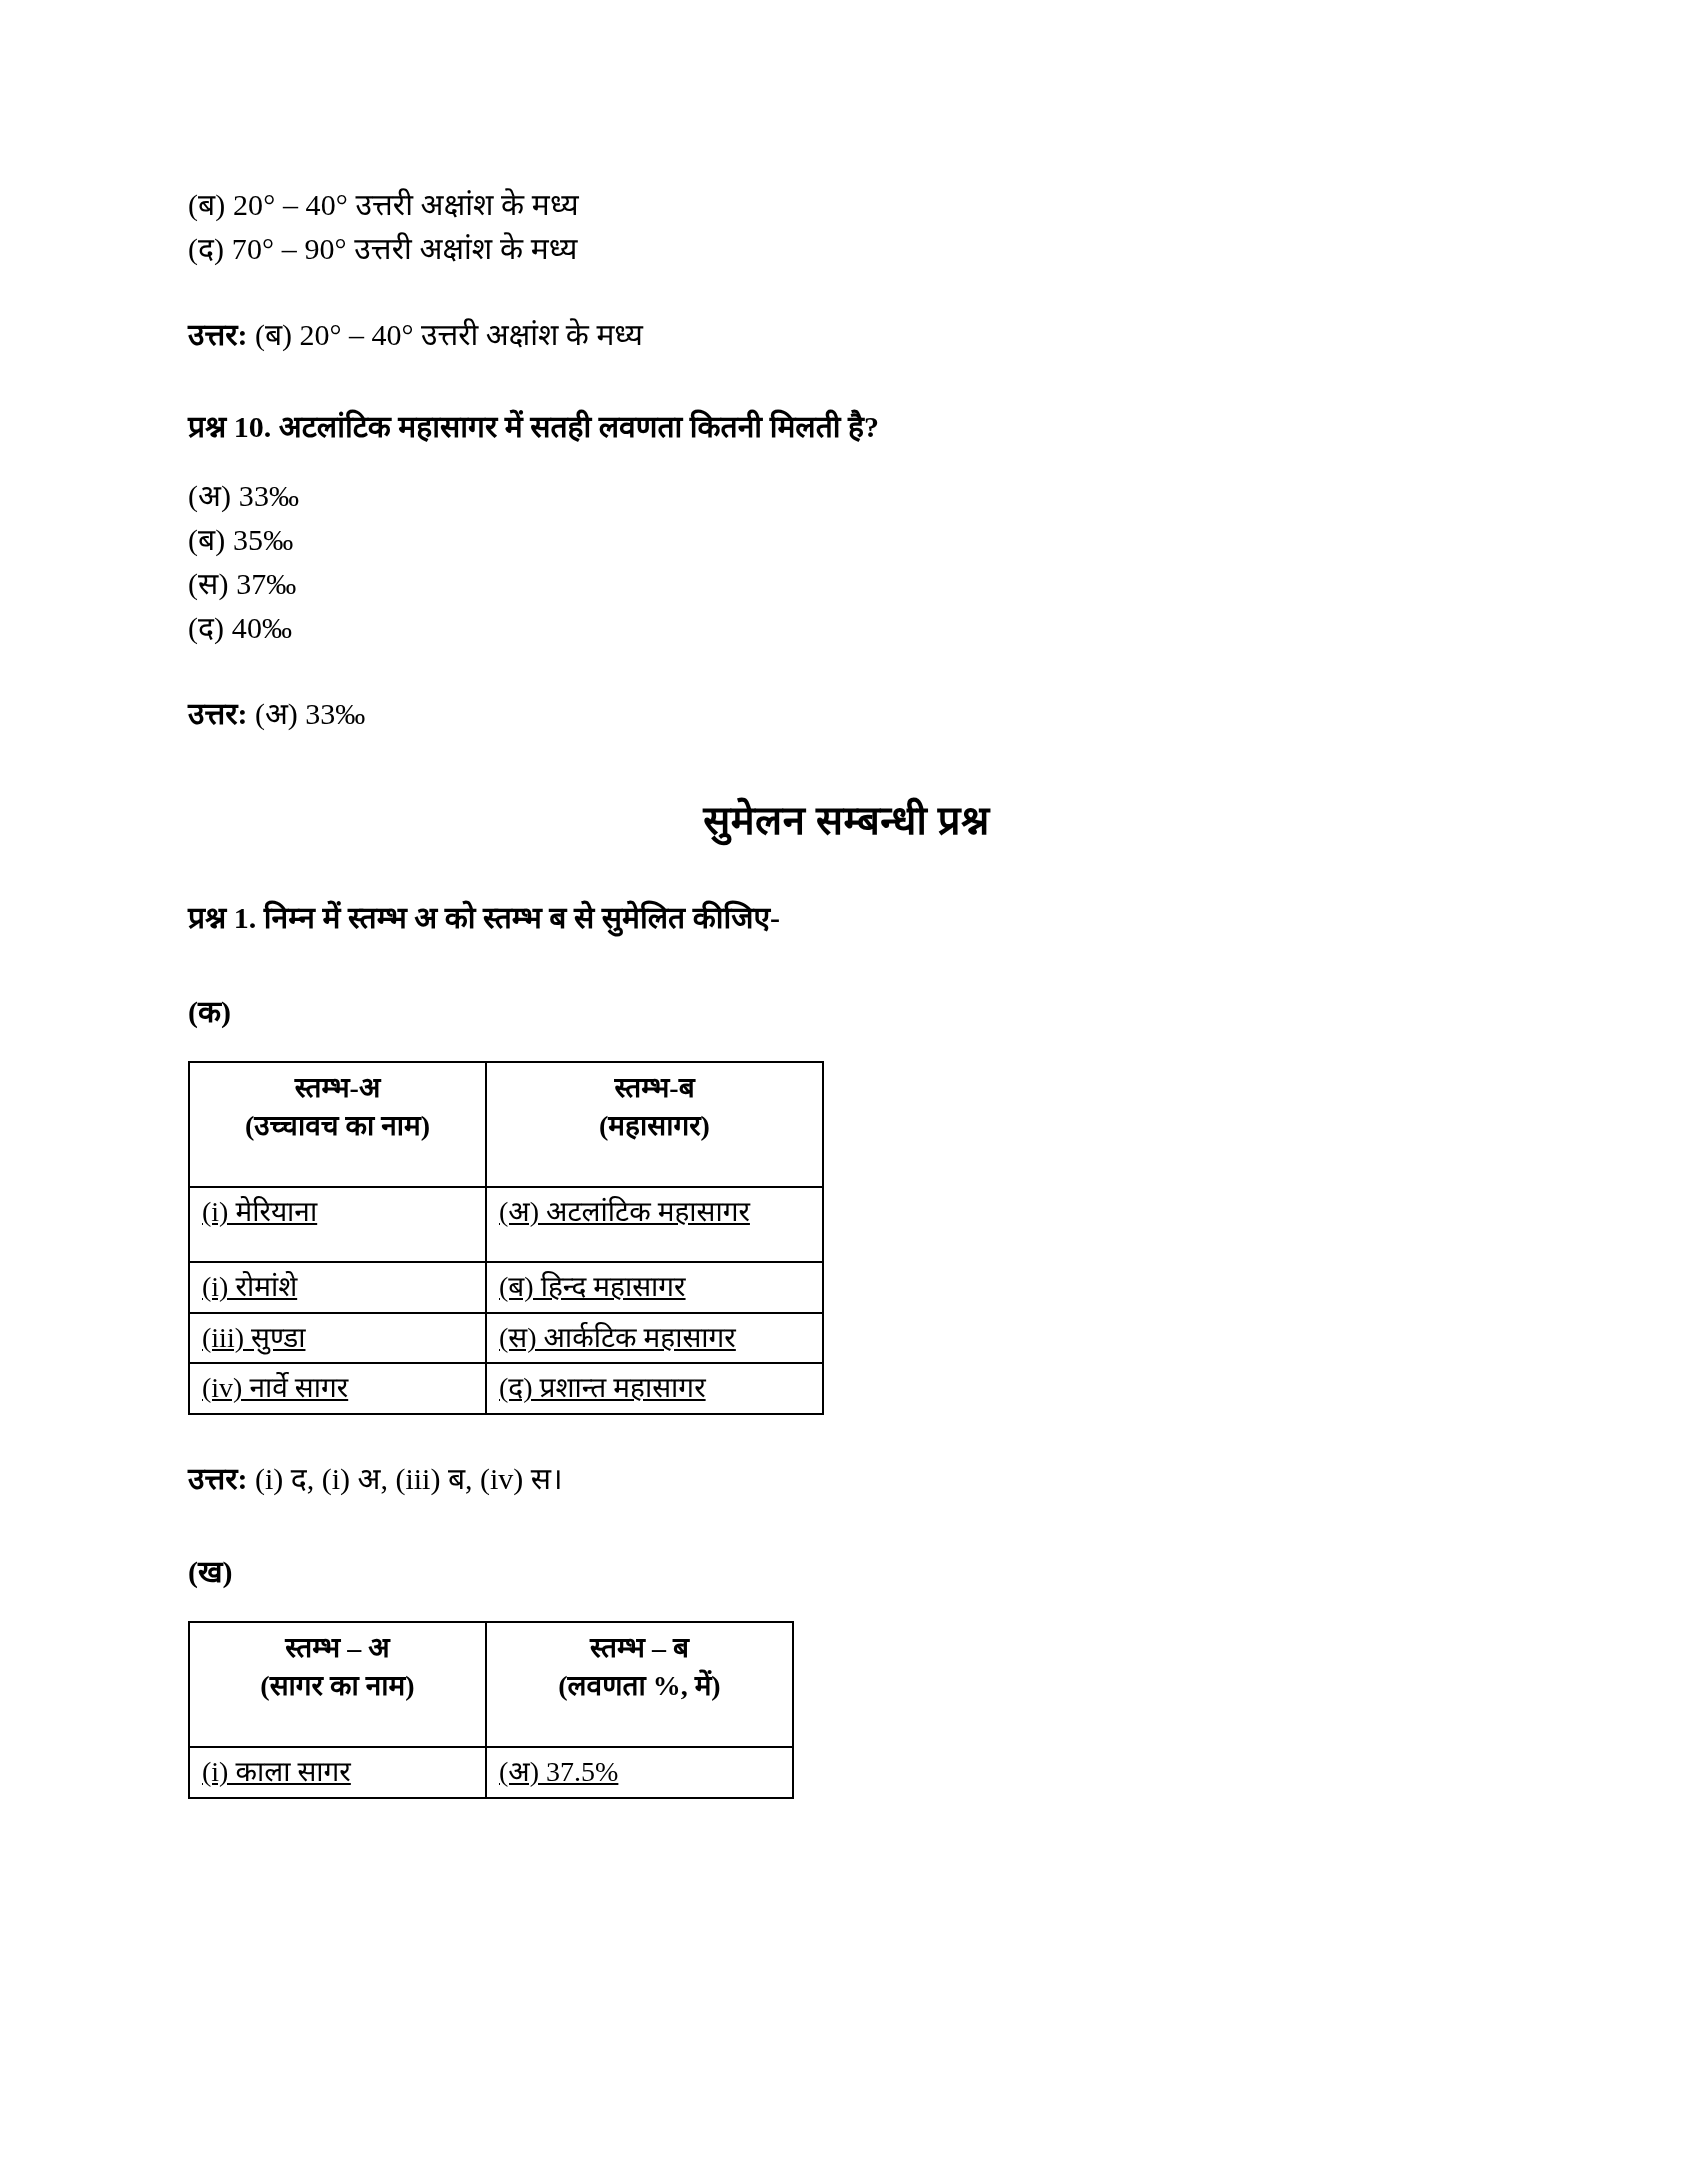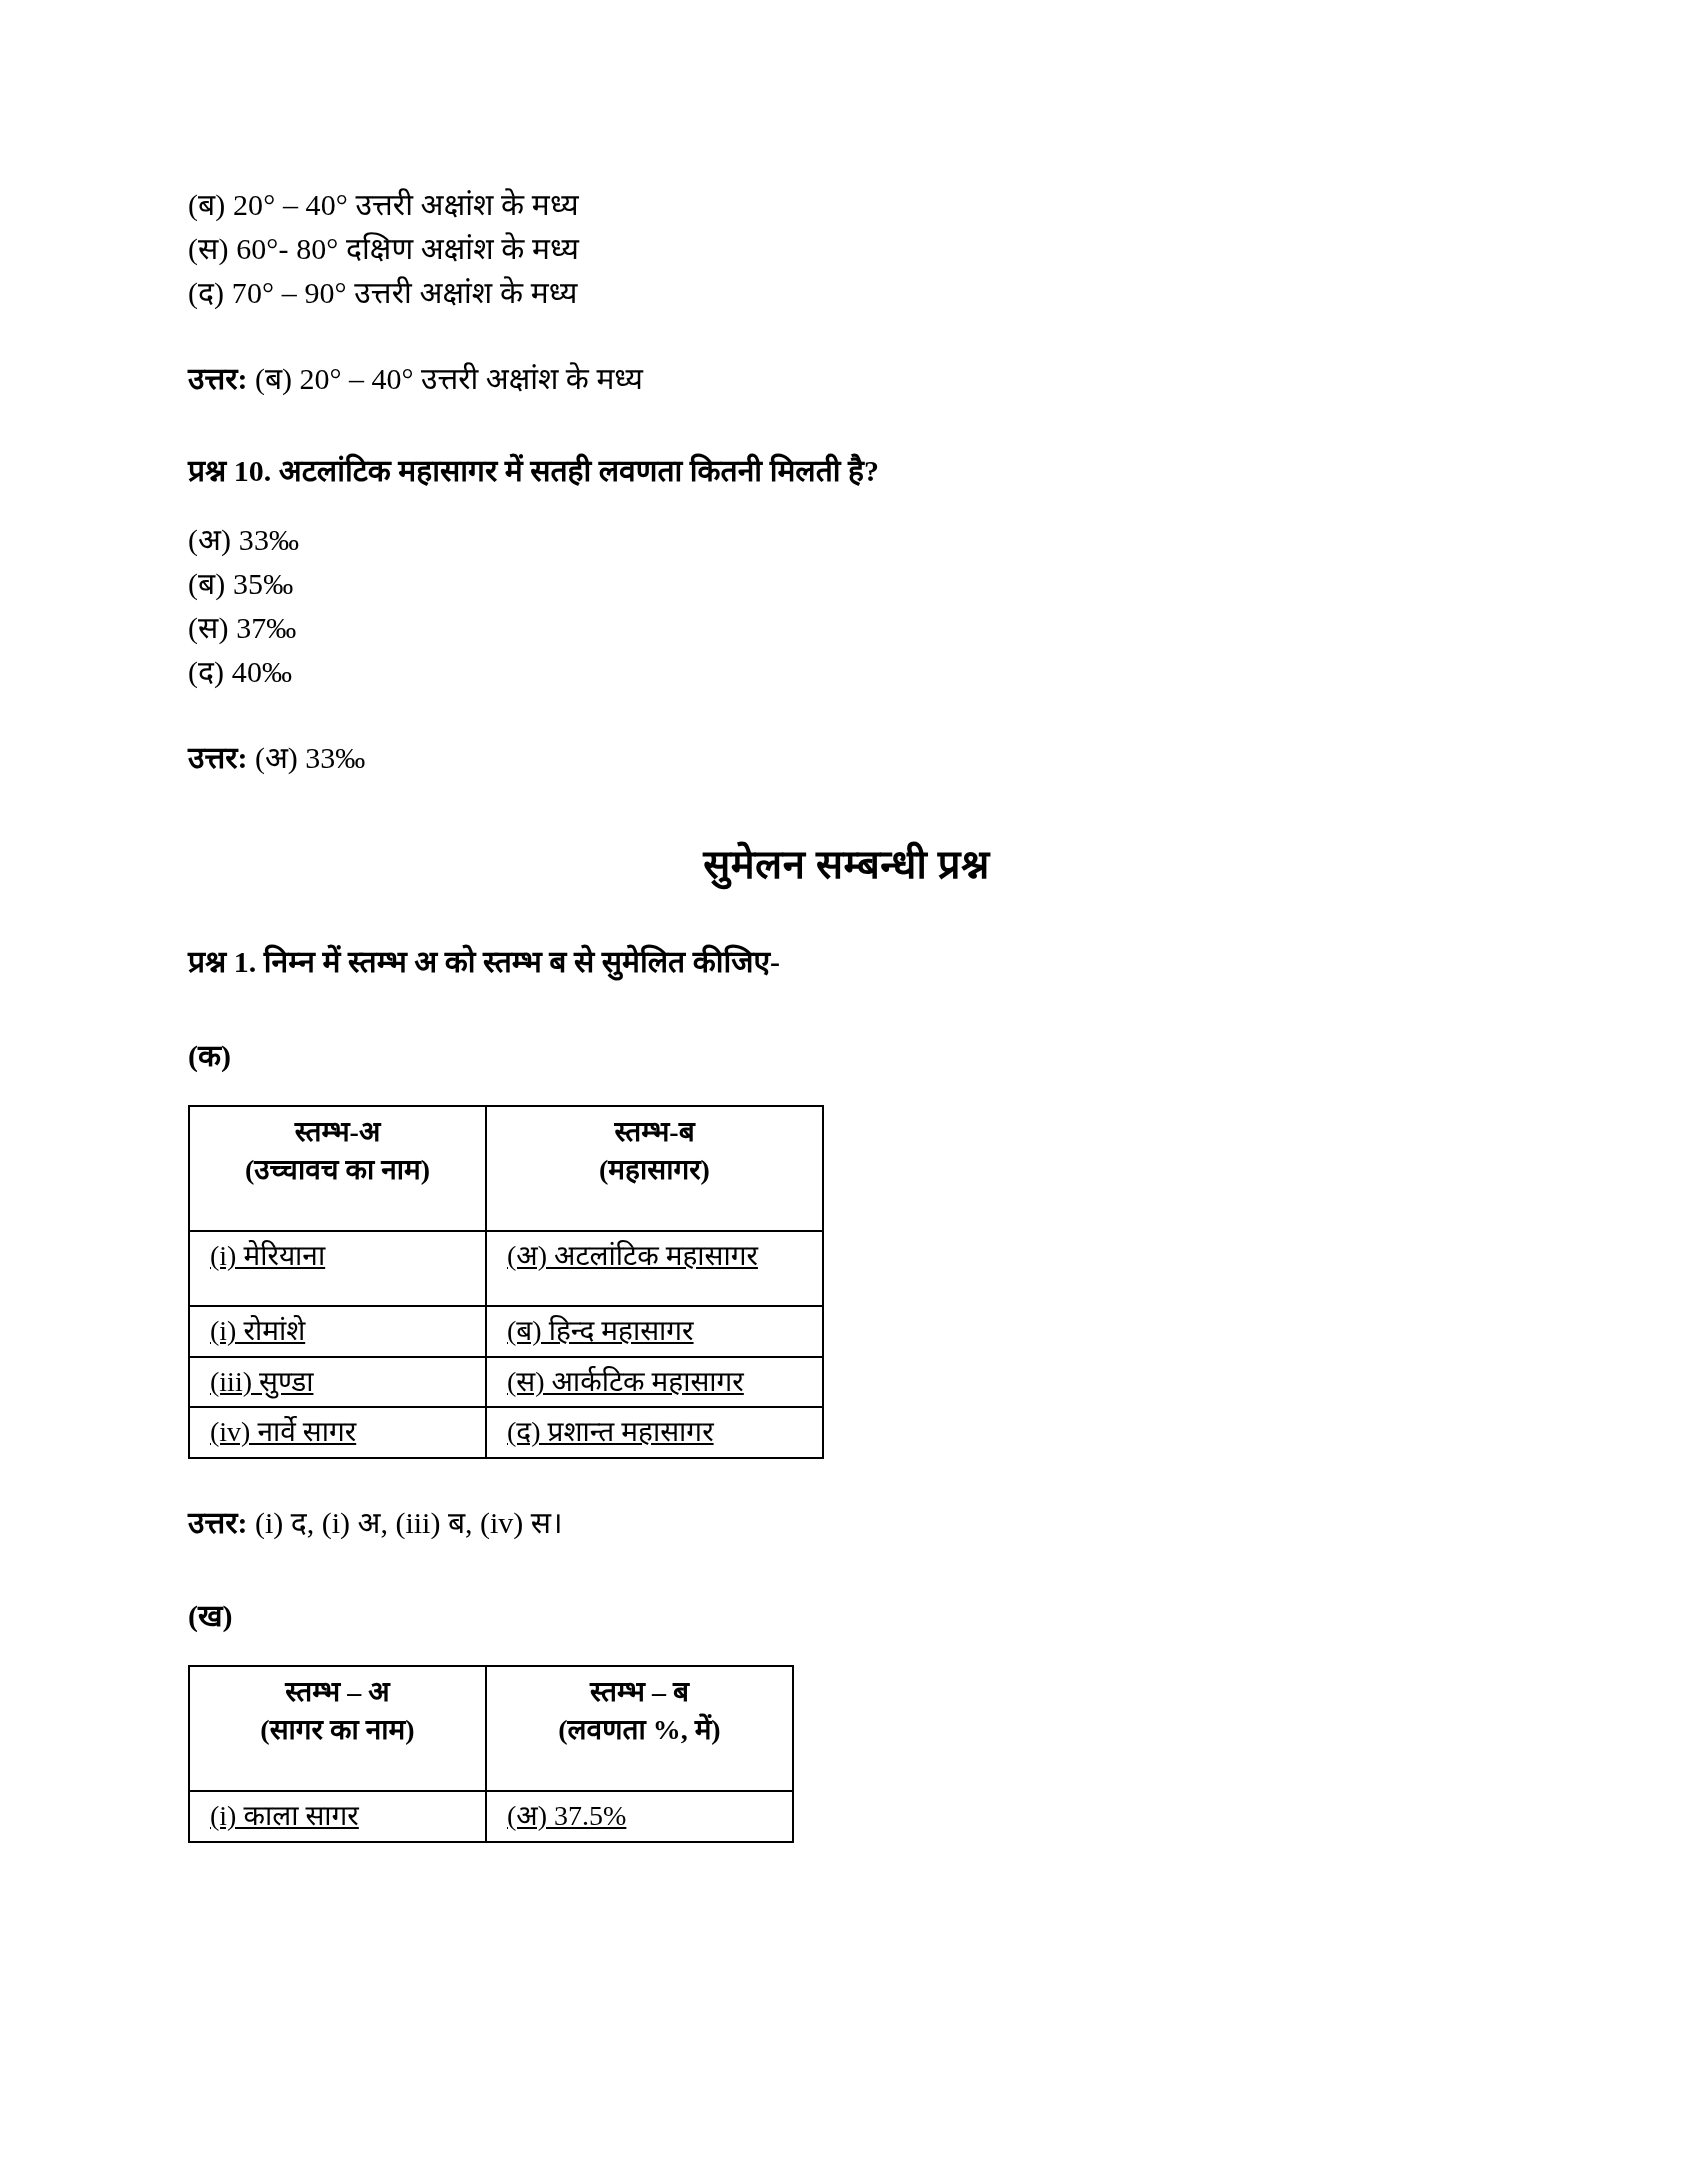--- a/index.html
+++ b/index.html
@@ -74,21 +74,21 @@
   
   table.match-table {
     border-collapse: collapse;
     margin-top: 30px;
     table-layout: fixed;
   }
   table.match-table td,
   table.match-table th {
     border: 2px solid #000000;
     font-size: 28px;
-    padding: 6px 20px;
+    padding: 6px 12px;
     vertical-align: top;
     font-weight: normal;
     text-align: left;
   }
   table.match-table th {
     text-align: center;
     font-weight: bold;
     line-height: 38px;
   }
   .t1 { width: 634px; }
@@ -107,21 +107,20 @@
   .cell-text { display: block; line-height: 36px; text-decoration: underline; }
 </style>
 </head>
 <body>
 
 <div class="page">
   <div class="content">
 
     <div class="opt-list">
       <div class="opt-line">(ब) 20° – 40° उत्तरी अक्षांश के मध्य</div>
-      <div class="opt-line">(स) 60°- 80° दक्षिण अक्षांश के मध्य</div>
       <div class="opt-line">(द) 70° – 90° उत्तरी अक्षांश के मध्य</div>
     </div>
 
     <div class="answer-line">
       <span class="lead">उत्तर:</span>
       <span>(ब) 20° – 40° उत्तरी अक्षांश के मध्य</span>
     </div>
 
     <div class="q-heading">प्रश्न 10. अटलांटिक महासागर में सतही लवणता कितनी मिलती है?</div>
 

